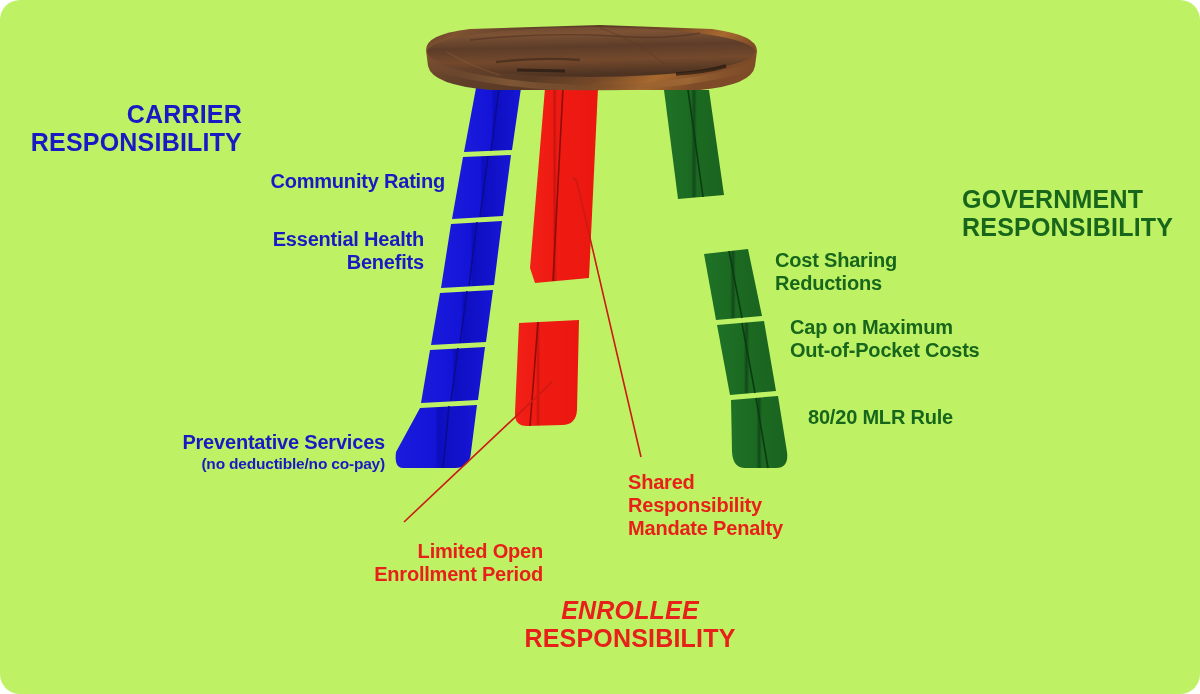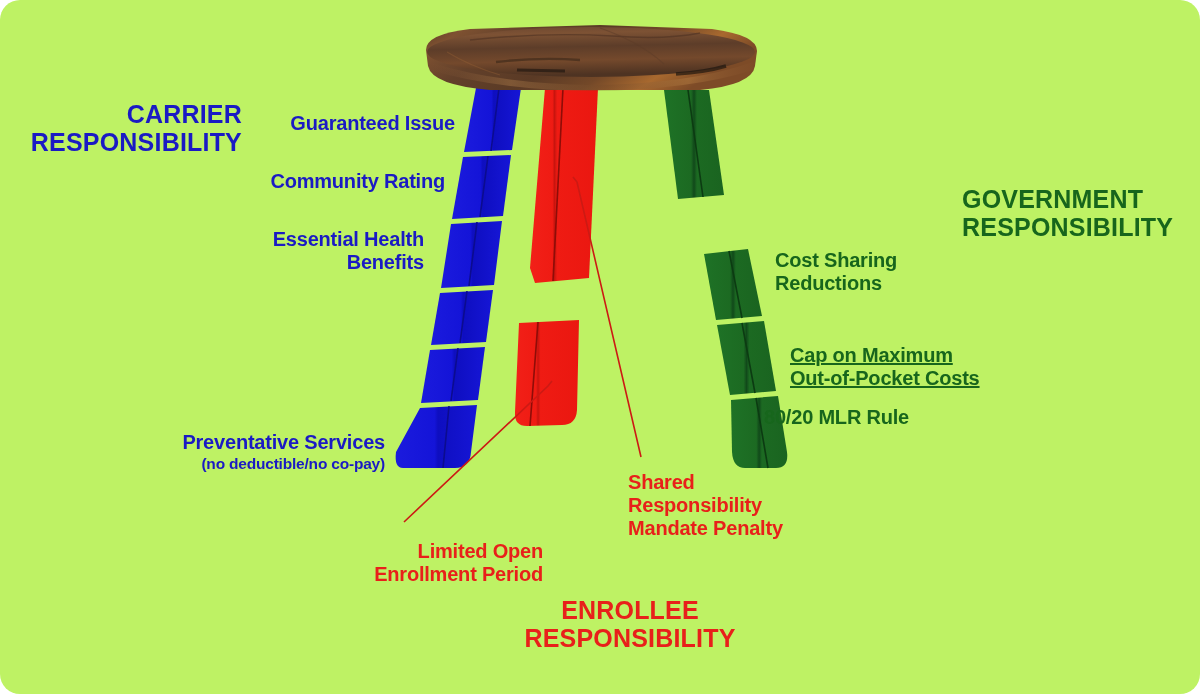--- a/index.html
+++ b/index.html
@@ -178,49 +178,48 @@
       <path d="M517,70 L565,71" stroke="#1e1510" stroke-width="3.2" fill="none" opacity="0.65"></path>
       <path d="M676,74 Q706,72 726,66" stroke="#201710" stroke-width="3.4" fill="none" opacity="0.7"></path>
       <path d="M600,28 Q640,42 664,64" stroke="#5c3c27" stroke-width="1.2" fill="none" opacity="0.5"></path>
       <path d="M447,52 Q470,66 500,75" stroke="#9a6436" stroke-width="1.2" fill="none" opacity="0.35"></path>
     </g>
   </svg>
 
   <div class="lbl heading c-blue t-right" style="left:12px; top:100px; width:230px;">CARRIER</div>
   <div class="lbl heading c-blue t-right" style="left:12px; top:128px; width:230px;">RESPONSIBILITY</div>
 
-  <div class="lbl item c-blue t-right" style="left:195px; top:112px; width:260px;">Guaranteed Issue</div>
 
   <div class="lbl item c-blue t-right" style="left:185px; top:170px; width:260px;">Community Rating</div>
 
   <div class="lbl item c-blue t-right" style="left:164px; top:228px; width:260px;">Essential Health
 Benefits</div>
 
 
 
   <div class="lbl item c-blue t-right" style="left:125px; top:408px; width:260px;">
     <span>Preventative Services</span>
     <span class="sub">(no deductible/no co-pay)</span>
   </div>
 
   <div class="lbl heading c-green t-left" style="left:962px; top:185px; width:250px;">GOVERNMENT</div>
   <div class="lbl heading c-green t-left" style="left:962px; top:213px; width:250px;">RESPONSIBILITY</div>
 
 
   <div class="lbl item c-green t-left" style="left:775px; top:249px; width:260px;">Cost Sharing
 Reductions</div>
 
-  <div class="lbl item c-green t-left" style="left:790px; top:344px; width:290px;text-decoration:underline;">Cap on Maximum
+  <div class="lbl item c-green t-left" style="left:790px; top:316px; width:290px;">Cap on Maximum
 Out-of-Pocket Costs</div>
 
-  <div class="lbl item c-green t-left" style="left:764px; top:406px; width:260px;">80/20 MLR Rule</div>
+  <div class="lbl item c-green t-left" style="left:808px; top:406px; width:260px;">80/20 MLR Rule</div>
 
   <div class="lbl item c-red t-right" style="left:283px; top:515px; width:260px;margin-top:25px;">Limited Open
 Enrollment Period</div>
 
   <div class="lbl item c-red t-left" style="left:628px; top:471px; width:280px;">Shared
 Responsibility
 Mandate Penalty</div>
 
-  <div class="lbl heading c-red t-center" style="left:475px; top:596px; width:310px;">ENROLLEE</div>
+  <div class="lbl heading c-red t-center" style="left:475px; top:596px; width:310px;font-style:italic;">ENROLLEE</div>
   <div class="lbl heading c-red t-center" style="left:475px; top:624px; width:310px;">RESPONSIBILITY</div>
 
 </div>
 
 </body></html>

